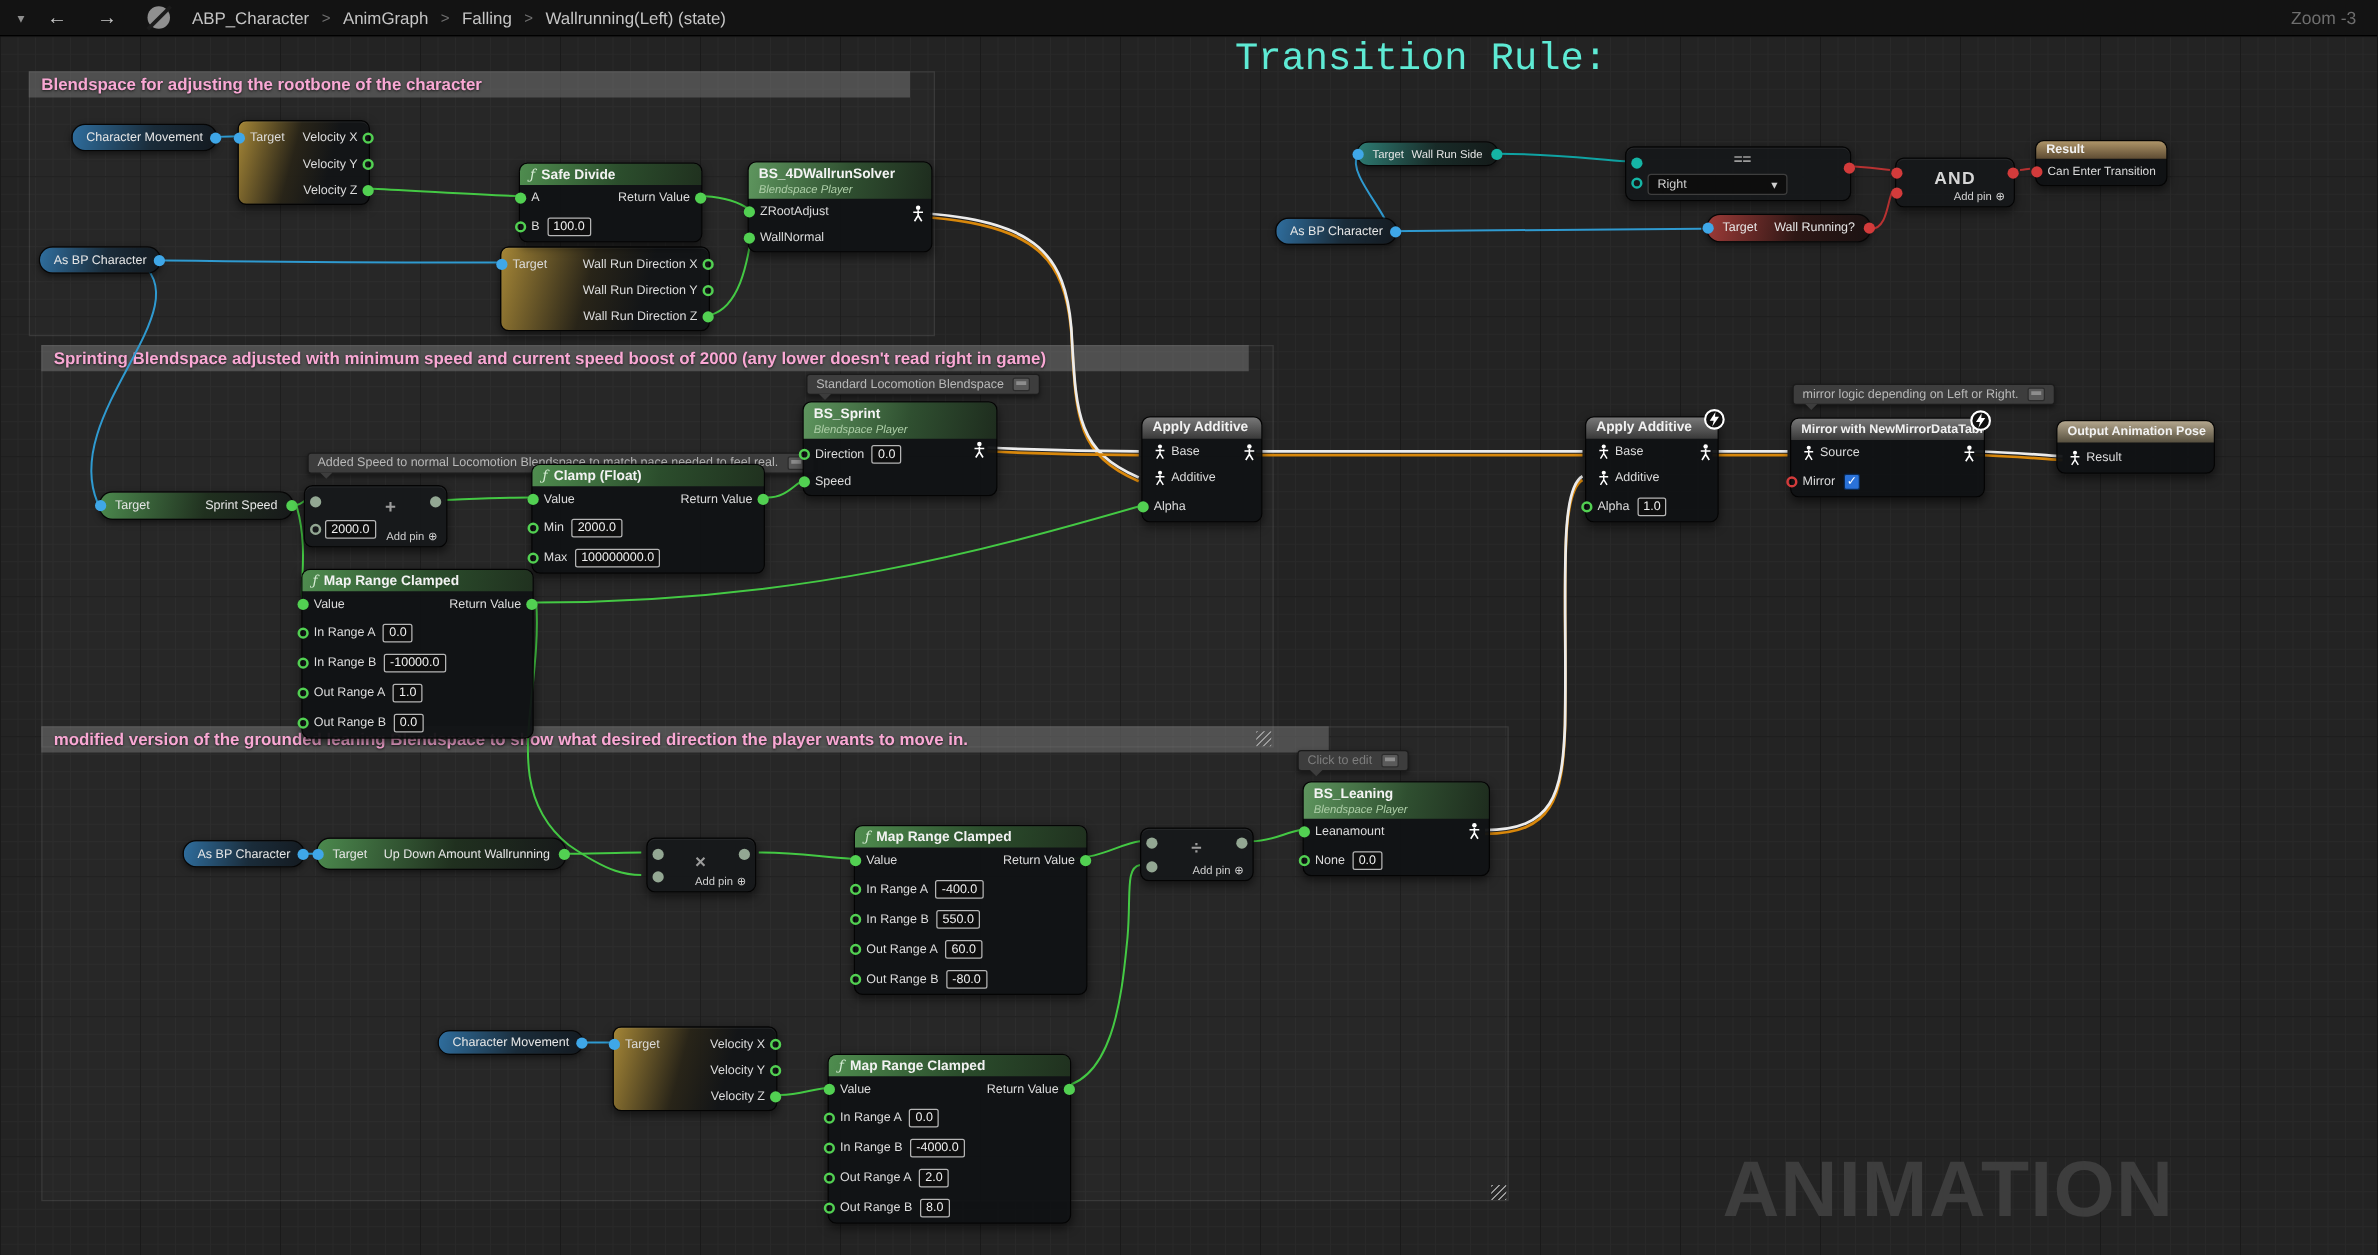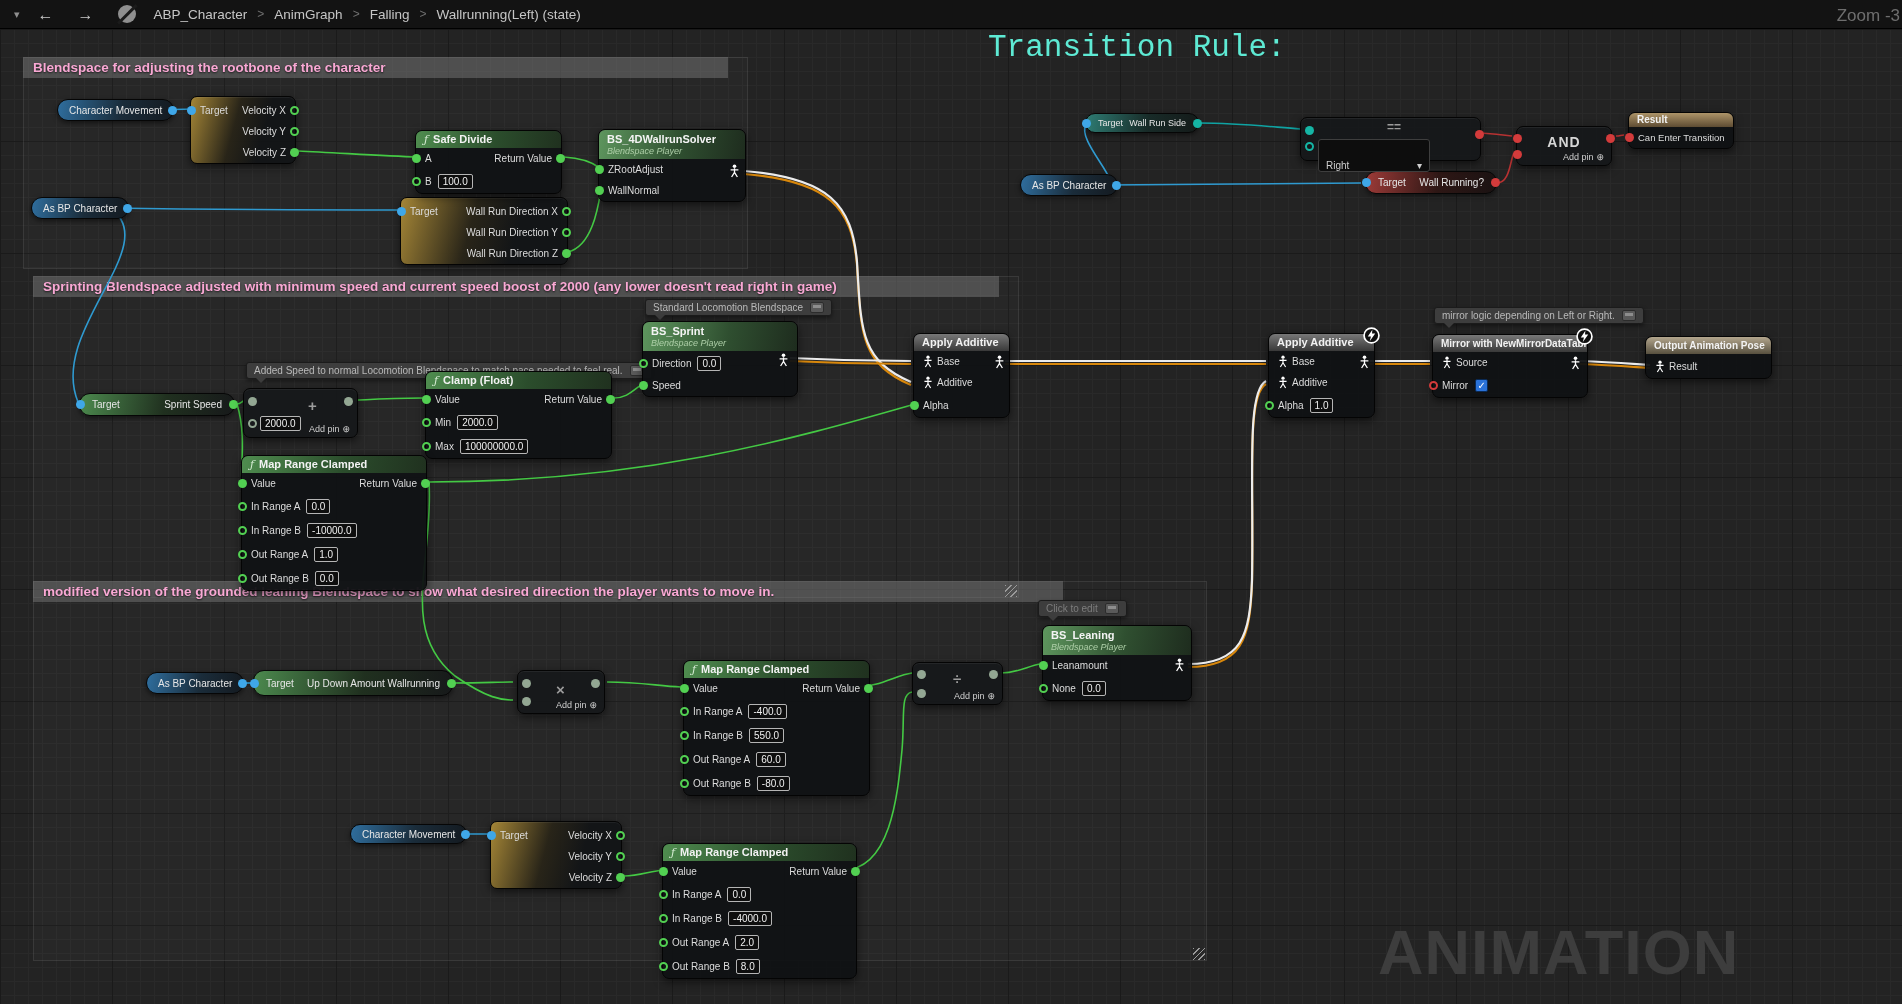--- a/index.html
+++ b/index.html
@@ -4,21 +4,21 @@
 <style>
   html,body{margin:0;padding:0;background:#101010;}
   *{box-sizing:border-box;}
   #stage{position:relative;width:1902px;height:1004px;overflow:hidden;background:#141414;font-family:"Liberation Sans",sans-serif;}
   
   #toolbar{position:absolute;left:0;top:0;width:1902px;height:29px;background:#131313;border-bottom:1px solid #000;display:flex;align-items:center;z-index:10;}
   .tb-ic{color:#c9c9c9;font-size:16px;font-weight:bold;margin:0 12px;line-height:29px;}
   .tb-caret{color:#8f8f8f;font-size:11px;margin:0 6px 0 14px;}
   .crumb{color:#c6c6c6;font-size:13.5px;margin:0 6px;white-space:nowrap;}
   .crumb-sep{color:#6f6f6f;font-size:12px;margin:0 4px;}
-  .zoomlbl{position:absolute;right:2px;top:6px;color:#6e6e6e;font-size:17px;}
+  .zoomlbl{position:absolute;right:17px;top:6px;color:#6e6e6e;font-size:14px;}
   
   #graph{position:absolute;left:0;top:29px;width:1902px;height:975px;
     background-color:#232323;
     background-image:
       linear-gradient(#1a1a1a 1px,transparent 1px),
       linear-gradient(90deg,#1a1a1a 1px,transparent 1px),
       linear-gradient(#292929 1px,transparent 1px),
       linear-gradient(90deg,#292929 1px,transparent 1px);
     background-size:112px 112px,112px 112px,14px 14px,14px 14px;}
   #wires{position:absolute;left:0;top:0;width:1902px;height:1004px;z-index:2;pointer-events:none;}
@@ -63,21 +63,21 @@
   .p-green{background:linear-gradient(100deg,#4c8a4e,#20301f 55%,#17191a);}
   .p-teal{background:linear-gradient(100deg,#2e7d74,#182b28 55%,#141a19);}
   .p-red{background:linear-gradient(100deg,#9e3b38,#2e1715 55%,#1a1212);}
   .getter{background:linear-gradient(105deg,rgba(201,162,62,0.8),rgba(90,72,28,0.3) 42%,rgba(23,25,27,0) 68%),rgba(18,20,22,0.95);padding-top:3px;}
   
   .mathnode{background:rgba(22,24,26,0.95);}
   .mp{position:absolute;width:9px;height:9px;border-radius:50%;}
   .op{position:absolute;font-size:15px;color:#9c9c9c;font-weight:bold;}
   .addpin{position:absolute;right:7px;bottom:3px;font-size:9px;color:#cfcfcf;display:flex;align-items:center;gap:3px;}
   .andtext{position:absolute;left:0;right:0;top:7px;text-align:center;font-size:14px;font-weight:bold;color:#d6d6d6;letter-spacing:1px;}
-  .dd{height:33px;background:#0d0d0d;border:1px solid #3e3e3e;border-radius:3px;display:flex;align-items:flex-end;justify-content:space-between;padding:0 7px;width:112px;color:#cfcfcf;font-size:10px;}
+  .dd{height:17px;background:#0d0d0d;border:1px solid #3e3e3e;border-radius:3px;display:flex;align-items:center;justify-content:space-between;padding:0 7px;width:112px;color:#cfcfcf;font-size:10px;}
   .chk{width:13px;height:13px;background:#2a72d9;border:1px solid #0a2a55;border-radius:2px;color:#fff;font-size:10px;line-height:12px;text-align:center;margin-left:7px;}
   
   .bubble{position:absolute;background:#3d3d3d;border:1px solid #1b1b1b;border-radius:3px;color:#b9b9b9;font-size:10px;padding:2px 7px;z-index:2;display:flex;align-items:center;gap:7px;white-space:nowrap;box-shadow:0 2px 4px rgba(0,0,0,.45);}
   .bubble::after{content:"";position:absolute;left:9px;bottom:-5px;border:5px solid transparent;border-top-color:#3d3d3d;border-bottom:0;}
   .bicon{width:14px;height:11px;background:#5a5a5a;border-radius:2px;border:1px solid #2c2c2c;position:relative;flex:none;}
   .bicon::before{content:"";position:absolute;left:2px;top:2px;right:2px;height:3px;background:#8d8d8d;}
   .dim{color:#7d7d7d;}
   .person{flex:none;}
   .outp{position:absolute;z-index:4;}
   .bolt{position:absolute;z-index:5;}

